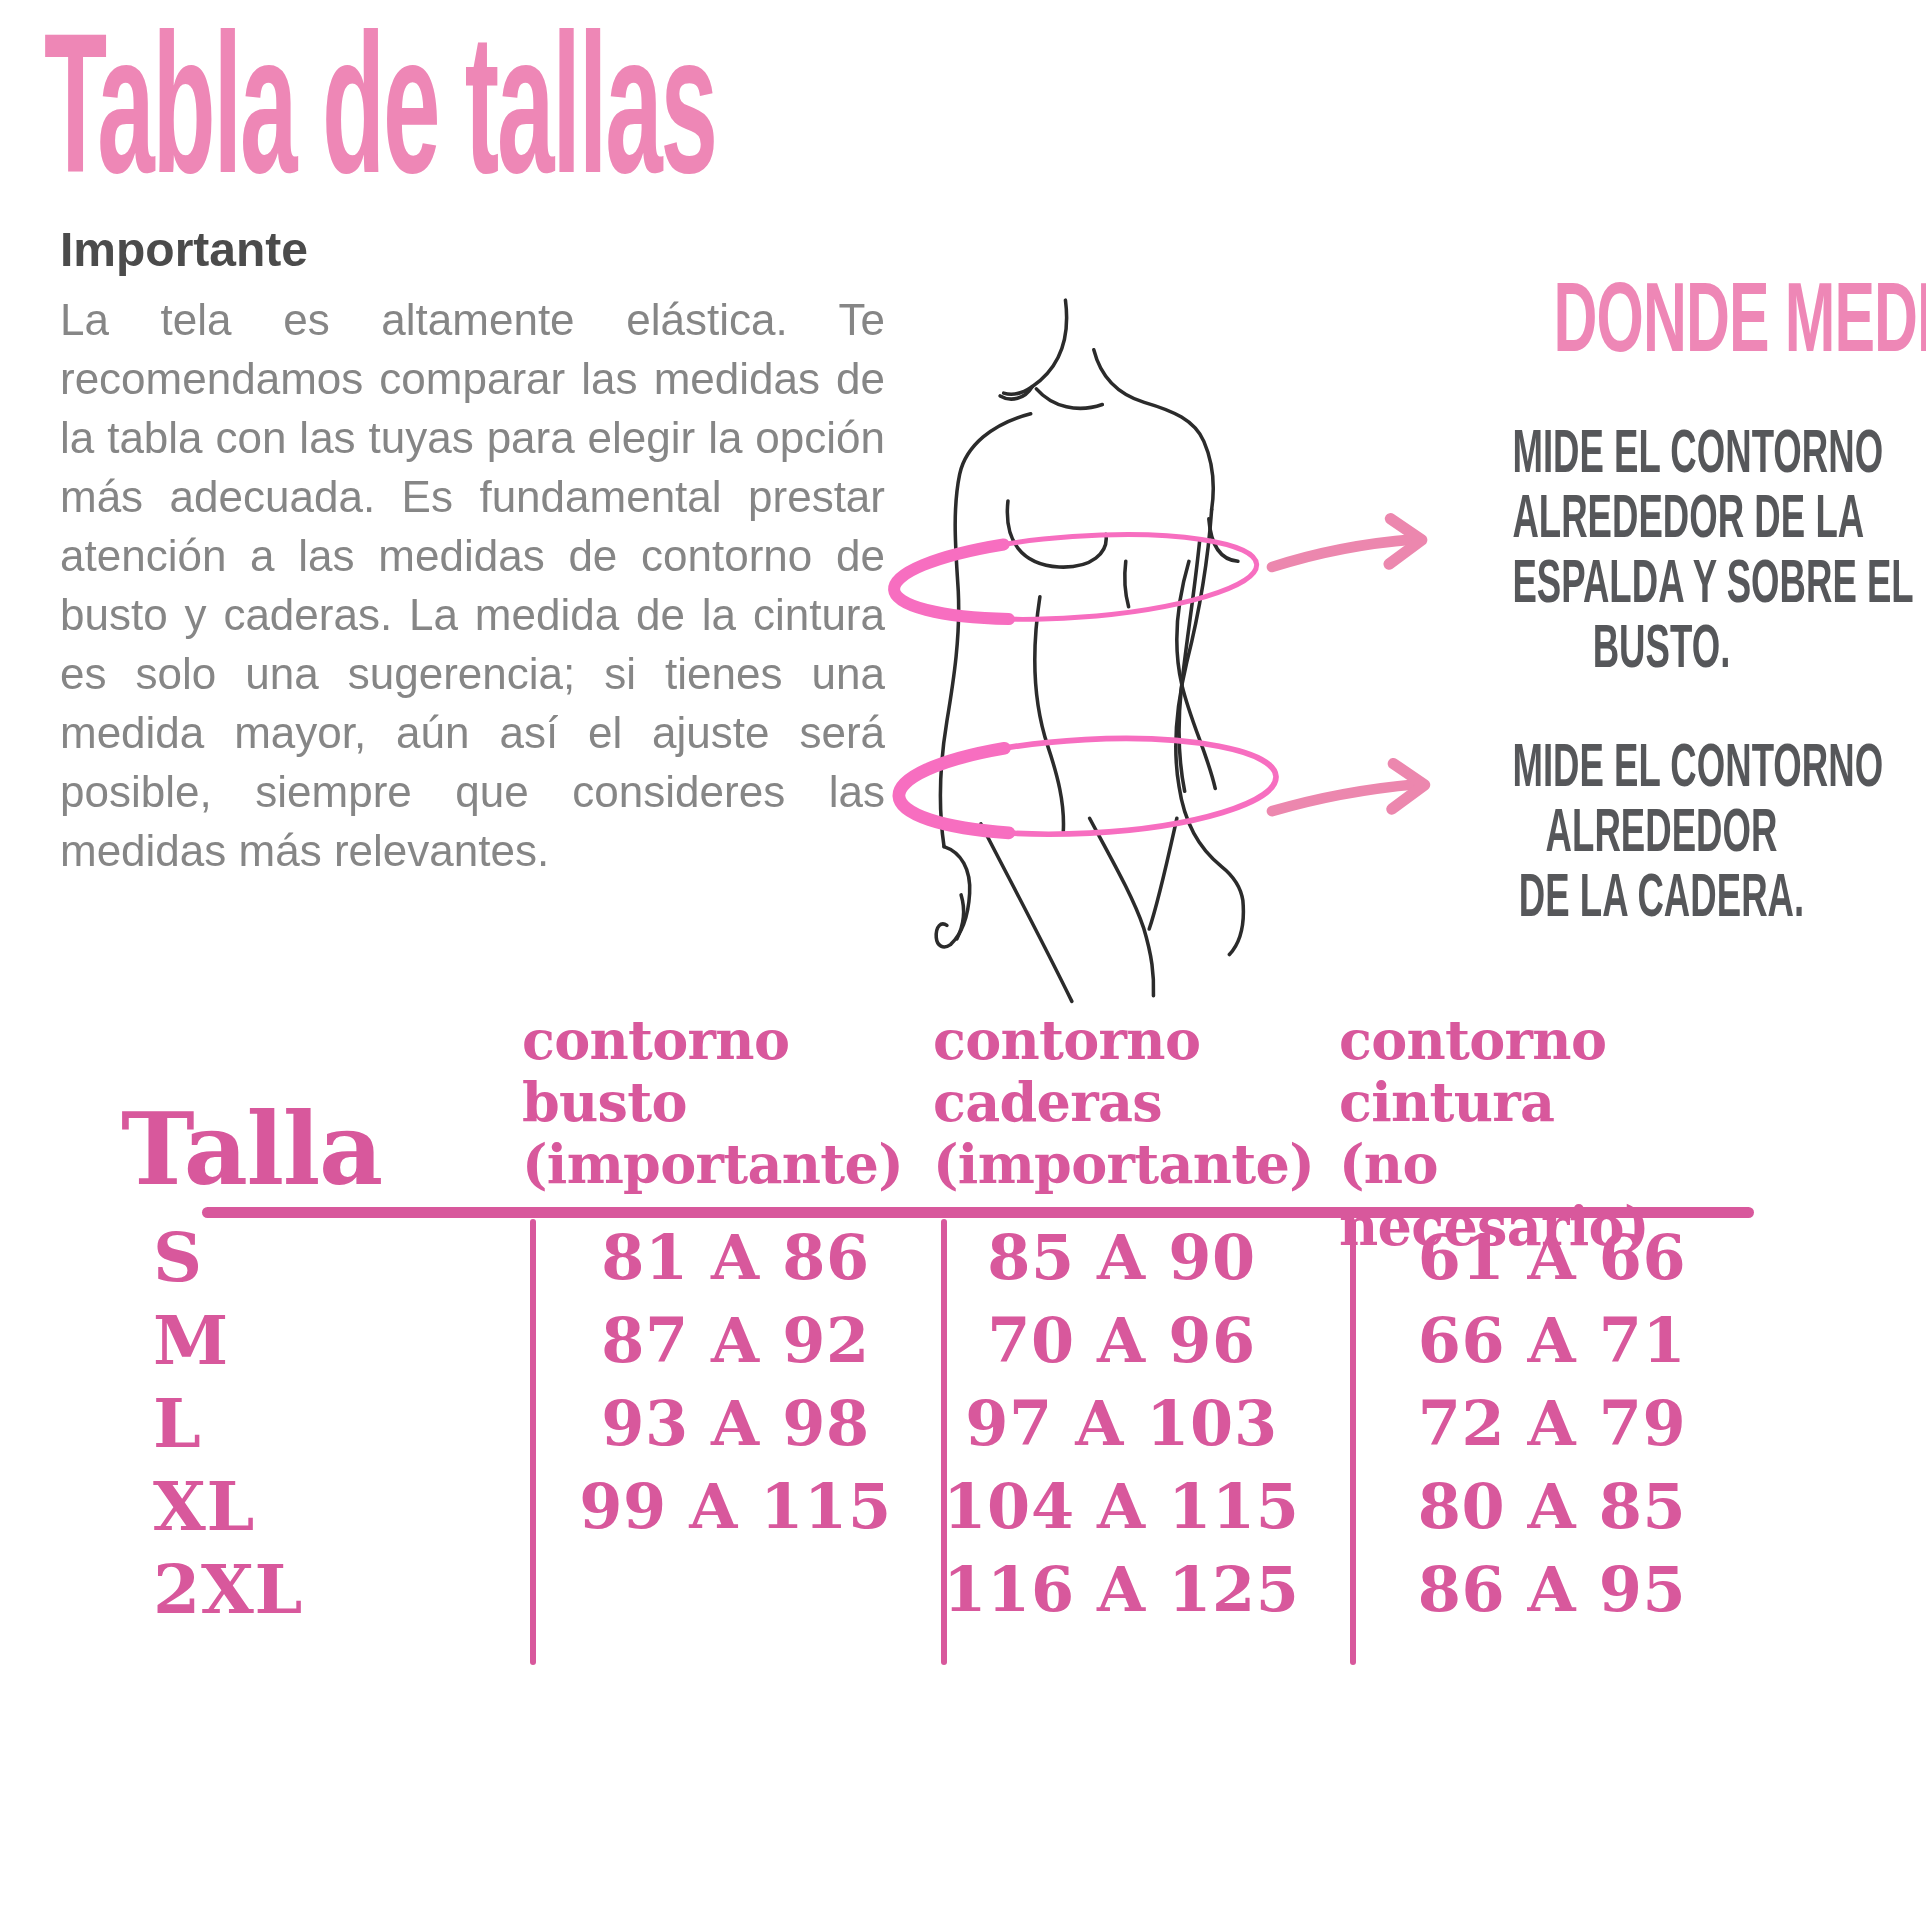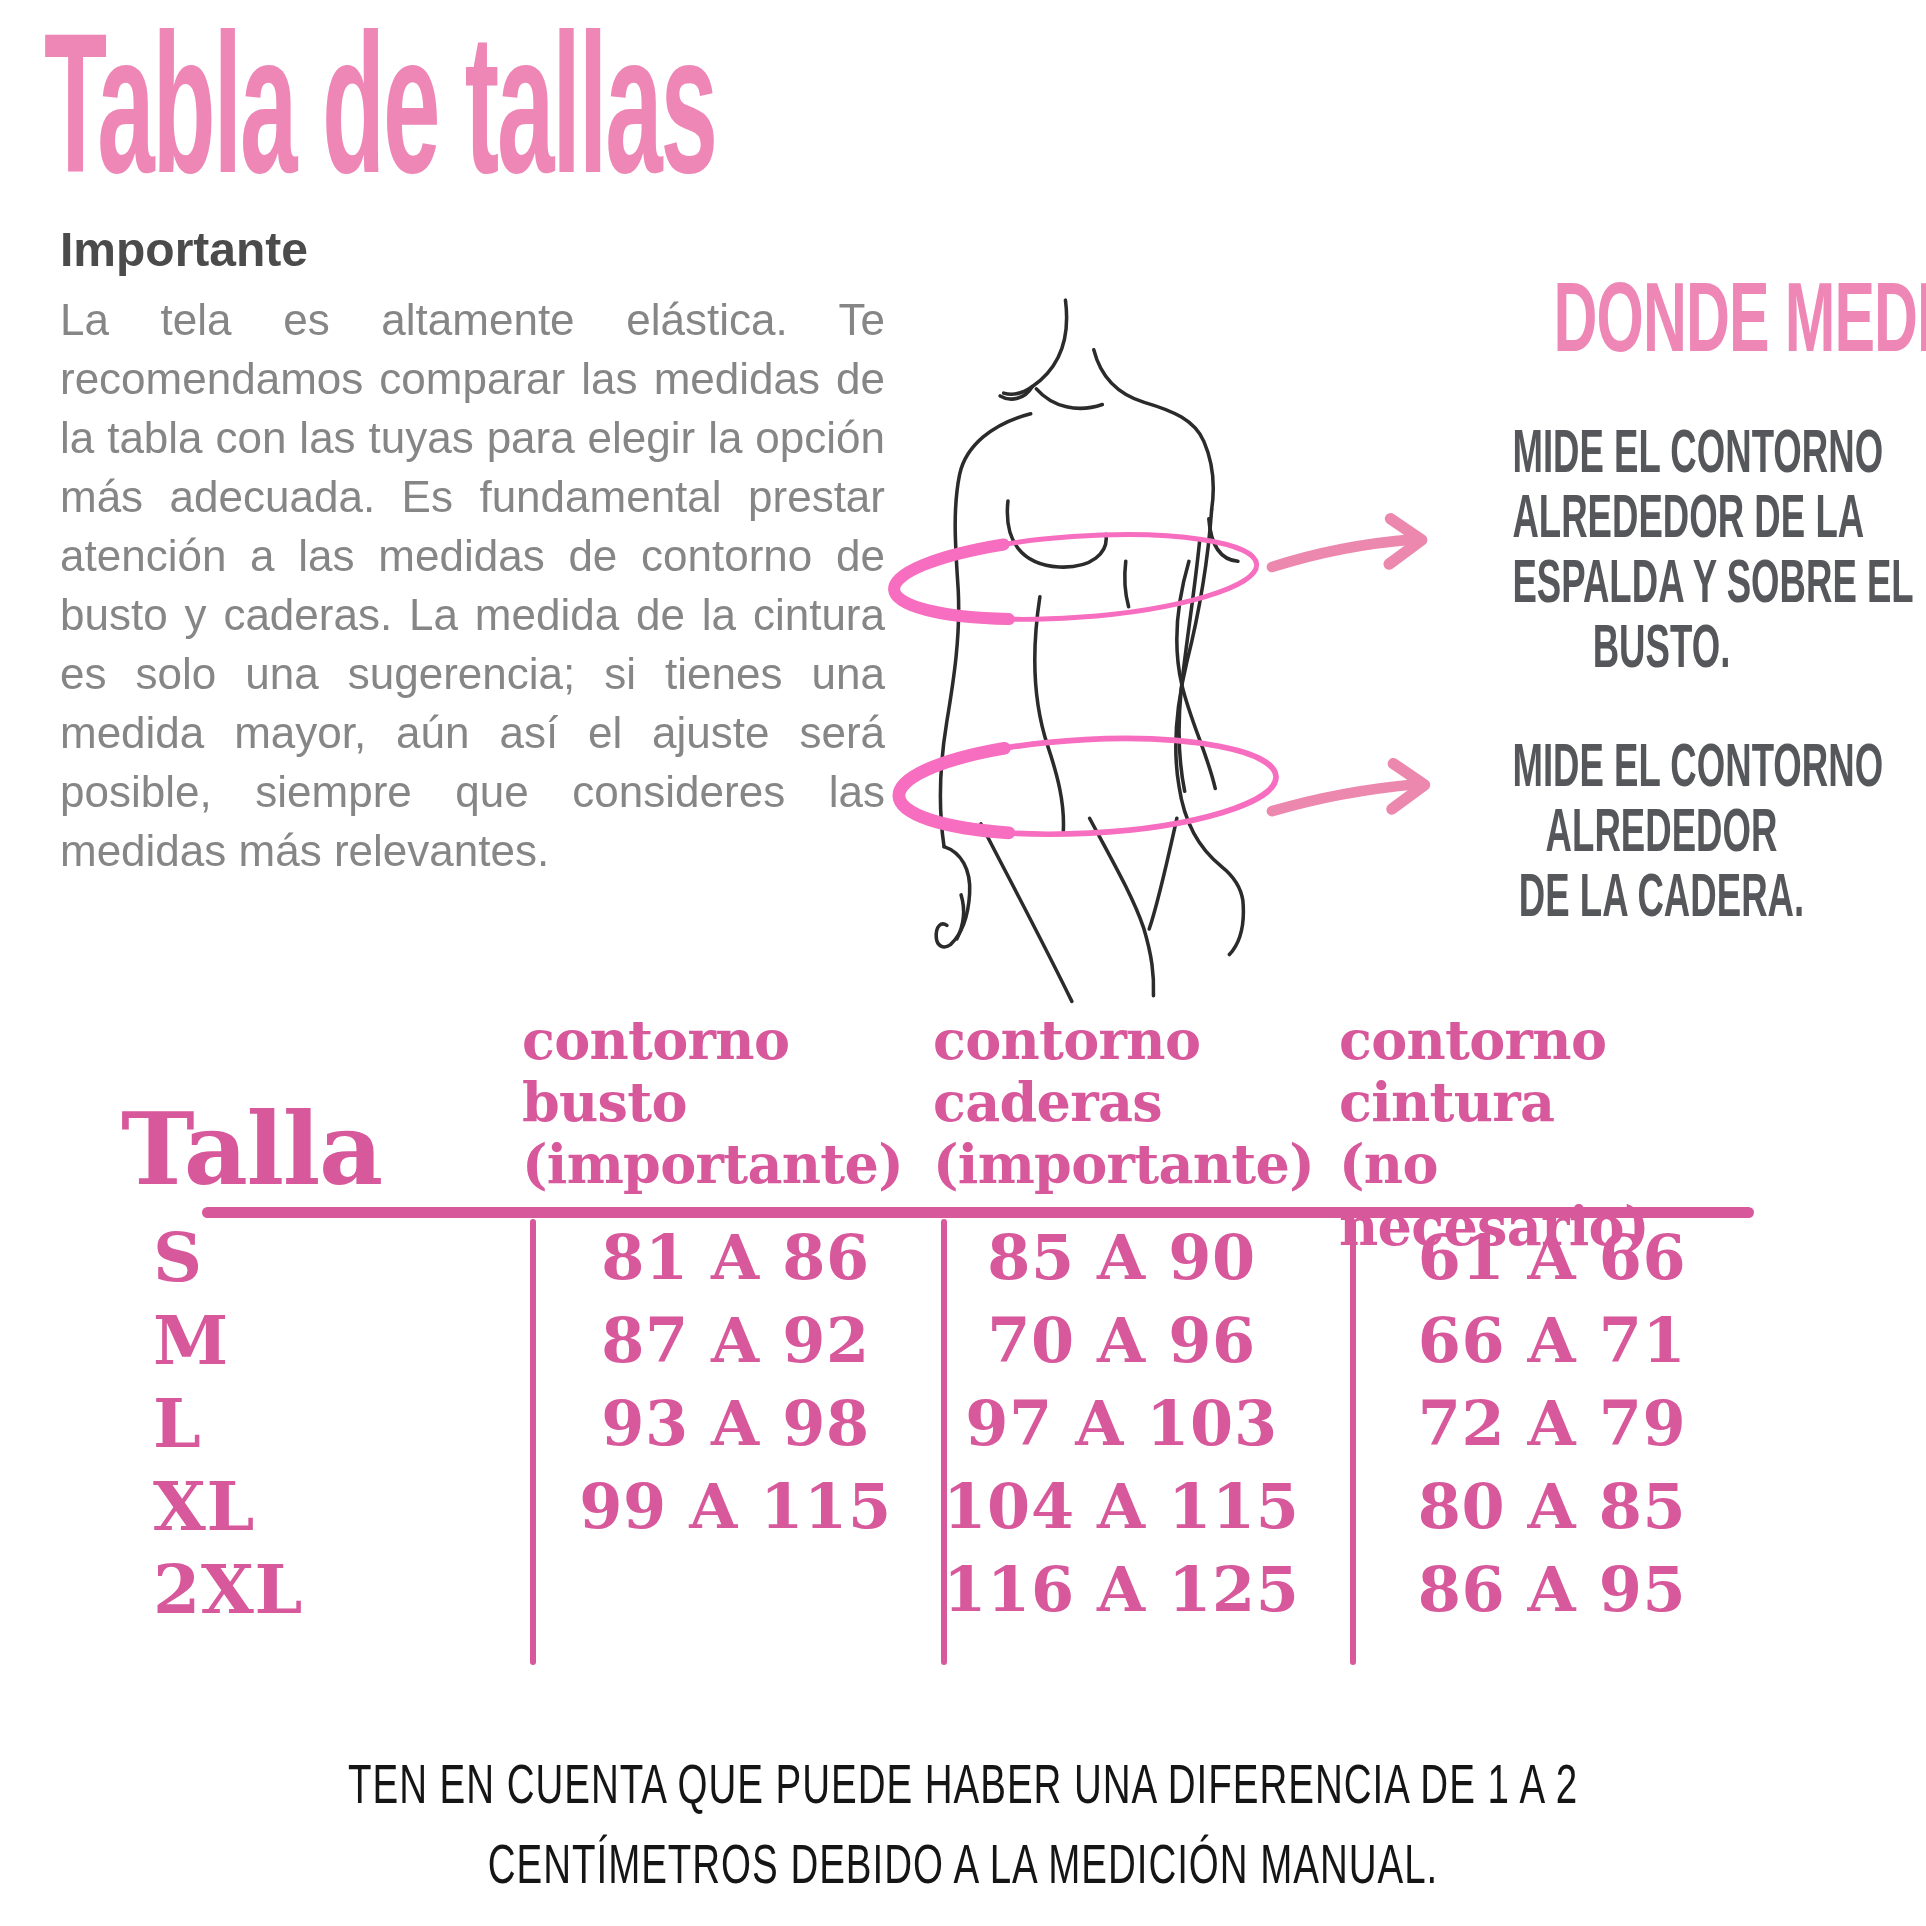--- a/index.html
+++ b/index.html
@@ -213,19 +213,15 @@
 
   <div class="cell talla r3">XL</div>
   <div class="cell busto r3">99 A 115</div>
   <div class="cell caderas r3">104 A 115</div>
   <div class="cell cintura r3">80 A 85</div>
 
   <div class="cell talla r4">2XL</div>
   <div class="cell caderas r4">116 A 125</div>
   <div class="cell cintura r4">86 A 95</div>
 
-  <div class="footer">
-    <span class="footer-line">TEN EN CUENTA QUE PUEDE HABER UNA DIFERENCIA DE 1 A 2</span>
-    <span class="footer-line">CENTÍMETROS DEBIDO A LA MEDICIÓN MANUAL.</span>
-  </div>
 
 </div>
 
 
 </body></html>

